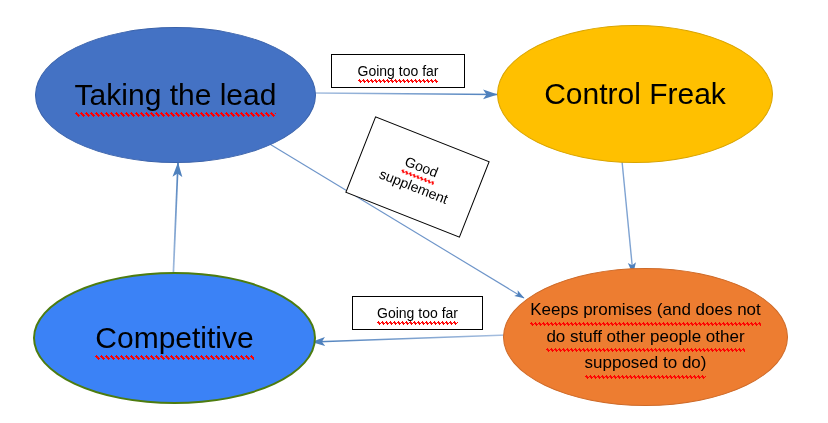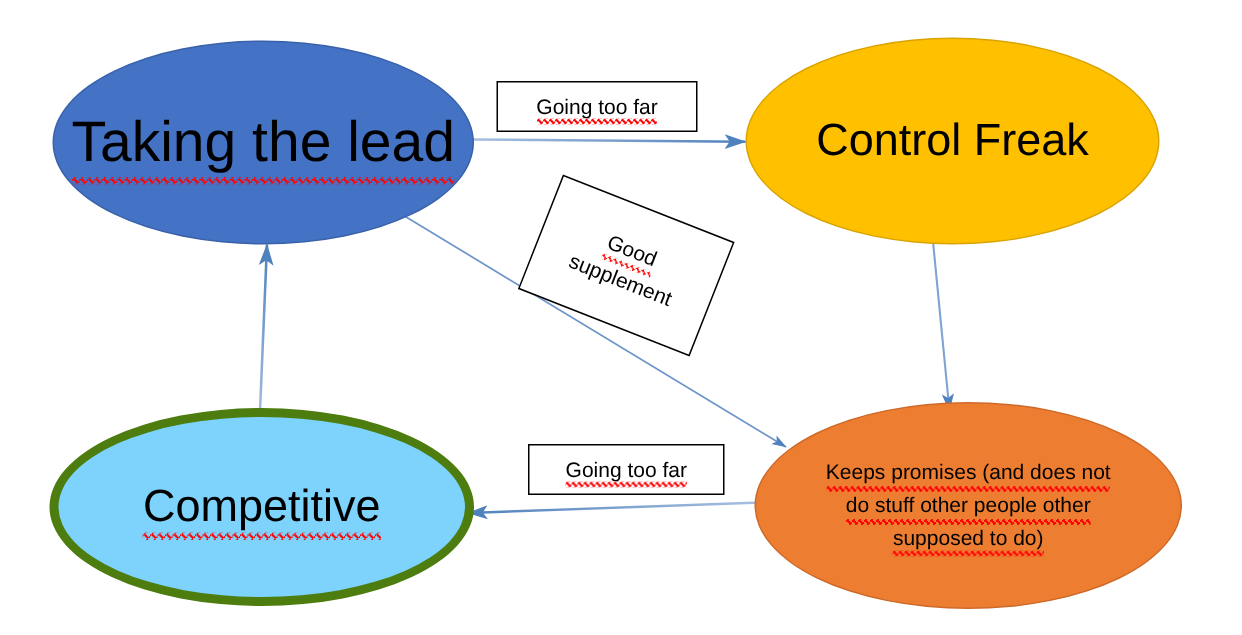--- a/index.html
+++ b/index.html
@@ -30,36 +30,36 @@
   .node .label{
     color:#000;
     line-height:1.22;
     padding:0 6px;
     display:inline-block;
   }
   #node-taking-the-lead{
     left:35px;top:27px;width:281px;height:136px;
     background:#4472C4;border:1px solid #3A62AA;
   }
-  #node-taking-the-lead .label{font-size:38px;}
+  #node-taking-the-lead .label{font-size:30px;}
   #node-control-freak{
     left:497px;top:25px;width:276px;height:138px;
     background:#FFC000;border:1px solid #D9A400;justify-content:center;
   }
   #node-control-freak .label{font-size:30px;}
   #node-competitive{
     left:33px;top:272px;width:283px;height:132px;
-    background:#7dd3fc;border:6px solid #4d7c0f;
+    background:#3b82f6;border:2px solid #4d7c0f;
   }
   #node-competitive .label{font-size:30px;}
   #node-keeps-promises{
     left:503px;top:268px;width:285px;height:138px;
     background:#ED7D31;border:1px solid #CE6A28;
   }
-  #node-keeps-promises .label{font-size:14px;line-height:1.55;}
+  #node-keeps-promises .label{font-size:17px;line-height:1.55;}
 
   
   .cap{
     position:absolute;
     background:#ffffff;
     border:1.3px solid #000;
     box-sizing:border-box;
     display:flex;align-items:center;
     z-index:5;
     font-size:14px;

